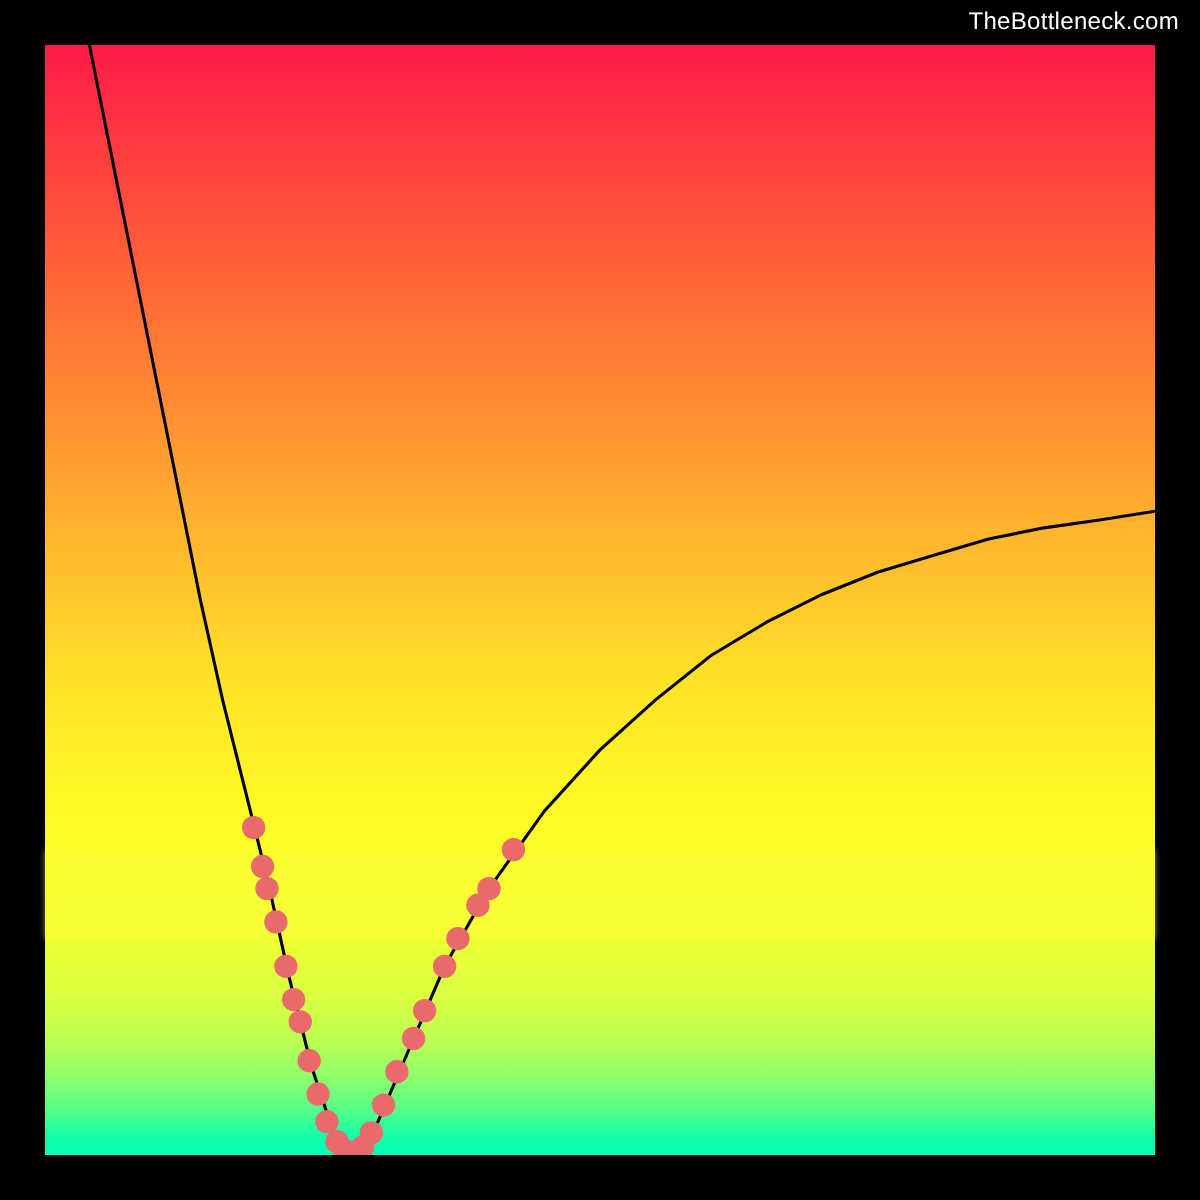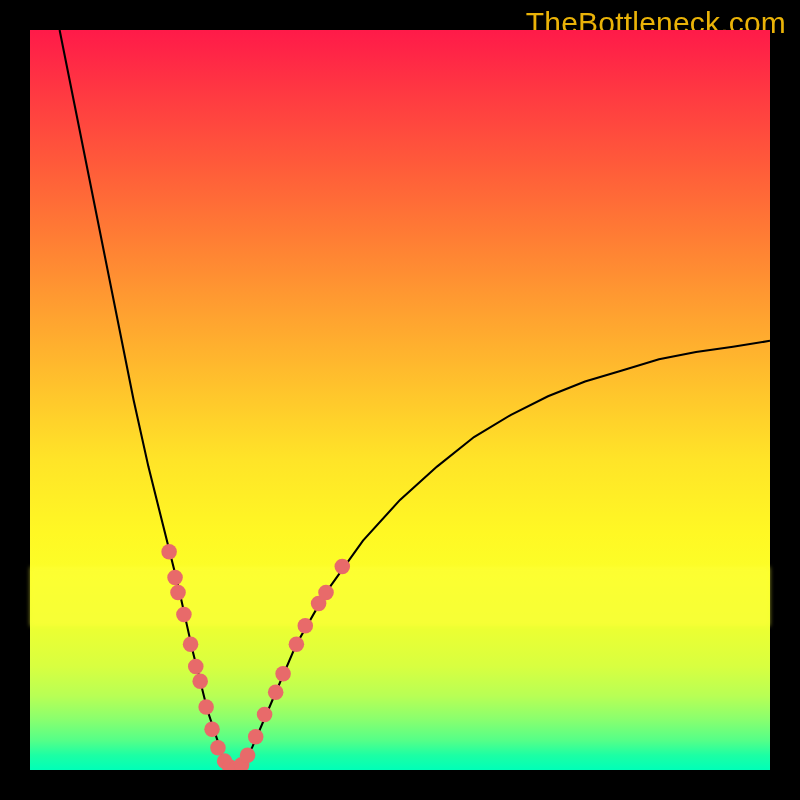--- a/index.html
+++ b/index.html
@@ -41,23 +41,23 @@
     height: 8%;
     background: #fdff3a;
     opacity: 0.55;
     filter: blur(2px);
   }
   .watermark {
     position: absolute;
     top: 6px;
     right: 14px;
     font-family: Arial, Helvetica, sans-serif;
-    font-size: 30px;
+    font-size: 16px;
     font-weight: 500;
-    color: #eab308;
+    color: #ffffff;
     letter-spacing: 0.2px;
     user-select: none;
   }
   svg.curve {
     position: absolute;
     left: 0; top: 0;
     width: 100%;
     height: 100%;
   }
   .data-point {

